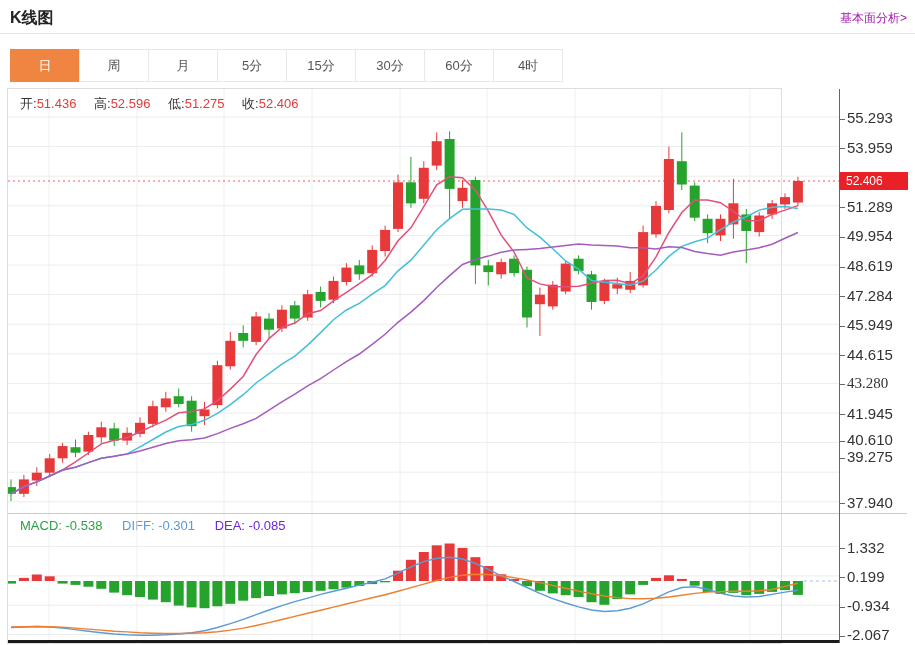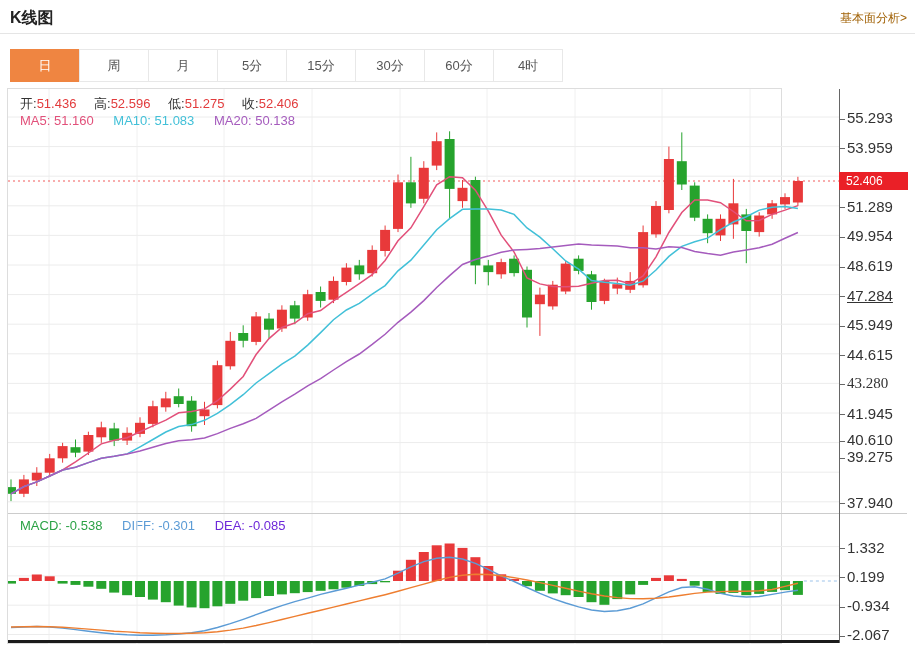--- a/index.html
+++ b/index.html
@@ -1,21 +1,21 @@
 <!DOCTYPE html>
 <html><head>
 <meta charset="utf-8">
 <style>
   * { box-sizing: border-box; margin: 0; padding: 0; }
   html,body { width: 915px; height: 645px; background:#fff; overflow:hidden;
     font-family:"Liberation Sans","DejaVu Sans",sans-serif; }
   #stage { position:relative; width:915px; height:645px; background:#fff; }
 
   .page-title { position:absolute; left:10px; top:8px; font-size:16px; font-weight:bold; color:#222; }
-  .fund-link { position:absolute; right:8px; top:10px; font-size:12px; color:#a16207; cursor:pointer; }
+  .fund-link { position:absolute; right:8px; top:10px; font-size:12px; color:#a21caf; cursor:pointer; }
   .header-divider { position:absolute; left:0; top:33px; width:915px; height:1px; background:#e5e5e5; }
 
   .tabbar { position:absolute; left:10px; top:49px; display:flex; }
   .tab { width:70px; height:33px; line-height:31px; text-align:center; font-size:13px; color:#555;
          background:#fff; border:1px solid #e8e8e8; margin-left:-1px; cursor:pointer; }
   .tab:first-child { margin-left:0; }
   .tab.selected { background:#ef8541; border-color:#ef8541; color:#fff; }
 
   .chart-box { position:absolute; left:7px; top:88px; width:775px; height:556px; border:1px solid #ddd; background:#fff; }
   .plot { position:absolute; left:0; top:0; }
@@ -217,25 +217,20 @@
         <polyline points="3.0,404.8 15.9,397.6 28.8,392.9 41.7,387.0 54.6,381.0 67.5,378.2 80.4,373.6 93.3,369.2 106.2,367.2 119.1,364.9 132.0,362.0 144.9,358.3 157.8,354.5 170.7,351.7 183.6,350.7 196.5,348.9 209.4,344.6 222.3,339.4 235.2,334.8 248.1,329.4 261.0,321.2 273.9,312.8 286.8,305.1 299.7,296.9 312.6,289.6 325.5,281.0 338.4,272.6 351.3,265.0 364.2,255.4 377.1,245.3 390.0,233.3 402.9,223.1 415.8,211.6 428.7,198.5 441.6,186.6 454.5,175.5 467.4,170.5 480.3,167.1 493.2,163.2 506.1,161.0 519.0,160.4 531.9,159.6 544.8,157.9 557.7,156.4 570.6,154.9 583.5,156.0 596.4,156.6 609.3,157.1 622.2,158.7 635.1,158.8 648.0,160.0 660.9,157.8 673.8,158.6 686.7,162.4 699.6,164.6 712.5,166.2 725.4,163.1 738.3,161.0 751.2,158.7 764.1,155.2 777.0,149.2 789.9,143.5" fill="none" stroke="#a55bbd" stroke-width="1.5"></polyline>
       </svg>
 
     <div class="ohlc-row">
       <b>开:</b><span class="val">51.436</span>
       <b>高:</b><span class="val">52.596</span>
       <b>低:</b><span class="val">51.275</span>
       <b>收:</b><span class="val">52.406</span>
     </div>
 
-    <div class="ma-row">
-      <span class="ma5"><span>MA5:</span> <span>51.160</span></span>
-      <span class="ma10"><span>MA10:</span> <span>51.083</span></span>
-      <span class="ma20"><span>MA20:</span> <span>50.138</span></span>
-    </div>
 
     <div class="pane-divider"></div>
 
     <div class="macd-row">
       <span class="macd-v"><span>MACD:</span> <span>-0.538</span></span>
       <span class="diff-v"><span>DIFF:</span> <span>-0.301</span></span>
       <span class="dea-v"><span>DEA:</span> <span>-0.085</span></span>
     </div>
 
     <svg id="macd-svg" class="plot" style="top:425px" width="831" height="130">
@@ -319,21 +314,21 @@
         <line x1="795.9" y1="67" x2="831" y2="67" stroke="#9cc3ea" stroke-width="1" stroke-dasharray="3,3"></line>
       </svg>
 
     <div class="axis-strip" id="axis-strip">
         <div class="tick" style="top: 20px;"><span class="dash"></span>55.293</div>
         <div class="tick" style="top: 49.5778px;"><span class="dash"></span>53.959</div>
         <div class="tick" style="top: 79.1778px;"><span class="dash"></span>52.624</div>
         <div class="tick" style="top: 108.778px;"><span class="dash"></span>51.289</div>
         <div class="tick" style="top: 138.378px;"><span class="dash"></span>49.954</div>
         <div class="tick" style="top: 167.978px;"><span class="dash"></span>48.619</div>
-        <div class="tick" style="top: 197.578px; text-decoration: underline;"><span class="dash"></span>47.284</div>
+        <div class="tick" style="top: 197.578px;"><span class="dash"></span>47.284</div>
         <div class="tick" style="top: 227.178px;"><span class="dash"></span>45.949</div>
         <div class="tick" style="top: 256.756px;"><span class="dash"></span>44.615</div>
         <div class="tick" style="top: 286.356px; font-family: Liberation Serif, serif;"><span class="dash"></span>43.280</div>
         <div class="tick" style="top: 315.956px;"><span class="dash"></span>41.945</div>
         <div class="tick" style="top: 342px; text-align: right;"><span class="dash"></span>40.610</div>
         <div class="tick" style="top: 359px; text-align: right;"><span class="dash"></span>39.275</div>
         <div class="tick" style="top: 404.756px;"><span class="dash"></span>37.940</div>
         <div class="tick" style="top: 449.554px;"><span class="dash"></span>1.332</div>
         <div class="tick" style="top: 478.854px;"><span class="dash"></span>0.199</div>
         <div class="tick" style="top: 508.153px;"><span class="dash"></span>-0.934</div>

